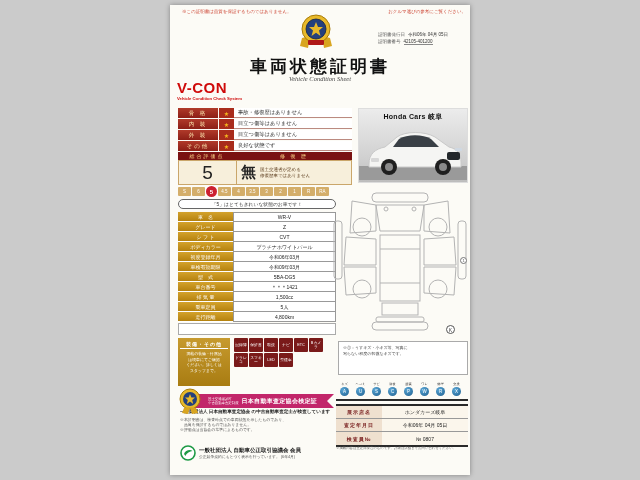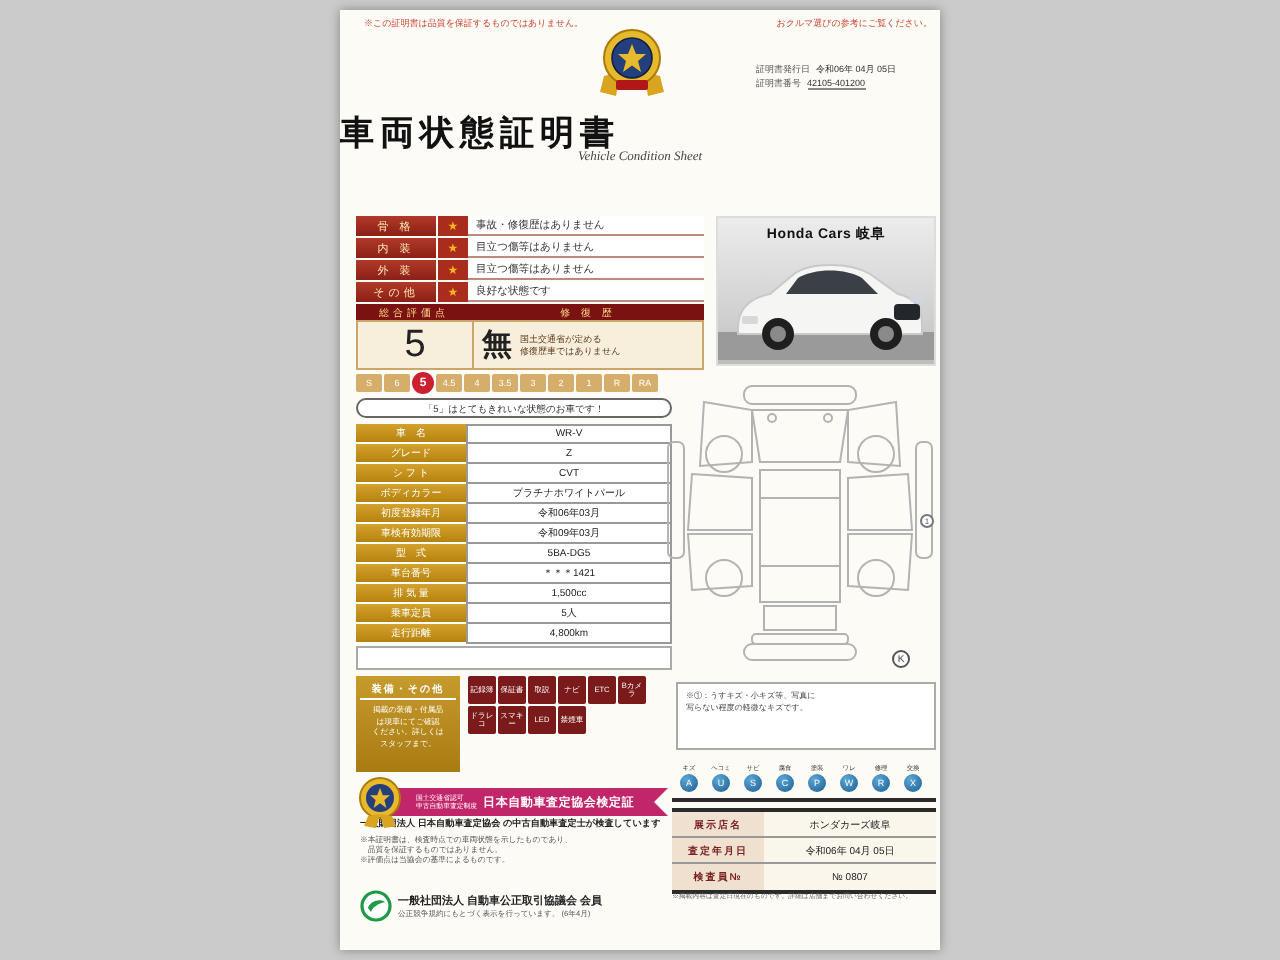--- a/index.html
+++ b/index.html
@@ -4,21 +4,21 @@
 <style>
   *{box-sizing:border-box;margin:0;padding:0}
   body{font-family:"Liberation Sans",sans-serif}
   .canvas{position:relative;width:640px;height:480px;background:#cbcbcb;overflow:hidden}
   .doc{position:absolute;left:170px;top:5px;width:300px;height:470px;background:#fcfbf6;box-shadow:0 0 5px rgba(0,0,0,.35)}
   .abs{position:absolute}
   .red-note{font-size:4.5px;color:#cc4433;white-space:nowrap}
   .issue{font-size:4.5px;color:#333;text-align:left;line-height:7px;white-space:nowrap}
   .issue b{font-weight:normal;color:#555;margin-right:3px}
   .issue .val{border-bottom:.5px solid #888}
-  .title{width:100%;font-family:"Liberation Serif",serif;font-weight:bold;font-size:17px;letter-spacing:3px;color:#111}
+  .title{width:100%;text-align:center;font-family:"Liberation Serif",serif;font-weight:bold;font-size:17px;letter-spacing:3px;color:#111}
   .subtitle{width:100%;text-align:center;font-family:"Liberation Serif",serif;font-style:italic;font-size:6.5px;color:#444}
   .vcon{font-size:15px;font-weight:900;color:#cf0a0a;letter-spacing:.5px}
   .vcon-sub{font-size:4.2px;font-weight:bold;color:#cf0a0a;white-space:nowrap}
   .jaai{font-size:17px;font-weight:900;font-style:italic;color:#1b2d6e;letter-spacing:1px}
   .jaai-sub{font-size:4.2px;color:#1b2d6e;white-space:nowrap}
   .star-table{width:174px}
   .star-row{display:flex;height:10px;margin-bottom:1px}
   .star-label{width:40px;background:linear-gradient(#b03a2a,#8c1f16);color:#ffe9b0;font-size:5.5px;display:flex;align-items:center;justify-content:center;letter-spacing:2px}
   .star-cell{width:15px;background:#a92c1c;color:#f5b71e;font-size:6px;display:flex;align-items:center;justify-content:center;margin-left:1px}
   .star-comment{flex:1;background:#fff;border-bottom:1px solid #bb8a80;font-size:5.3px;color:#333;display:flex;align-items:center;padding-left:4px;white-space:nowrap}
@@ -90,20 +90,24 @@
     </div>
 
     <div class="abs issue" style="left:208px;top:26px">
       <div><b>証明書発行日</b><span>令和06年 04月 05日</span></div>
       <div><b>証明書番号</b><span class="val">42105-401200</span></div>
     </div>
 
     <div class="abs title" style="top:50px">車両状態証明書</div>
     <div class="abs subtitle" style="top:70px">Vehicle Condition Sheet</div>
 
+    <div class="abs" style="left:7px;top:74px">
+      <div class="vcon">V-CON</div>
+      <div class="vcon-sub">Vehicle Condition Check System</div>
+    </div>
 
 
     <div class="abs star-table" style="left:8px;top:103px">
       <div class="star-row">
         <div class="star-label">骨 格</div>
         <div class="star-cell">★</div>
         <div class="star-comment">事故・修復歴はありません</div>
       </div>
       <div class="star-row">
         <div class="star-label">内 装</div>

